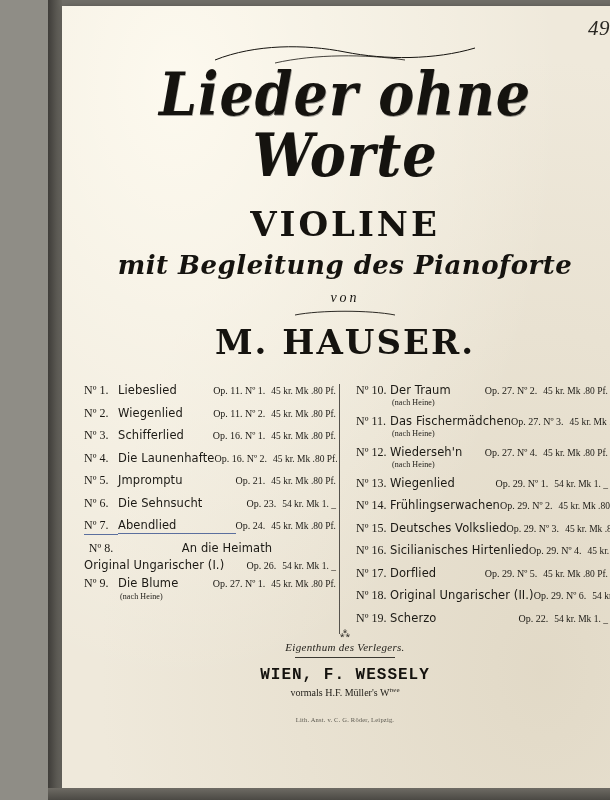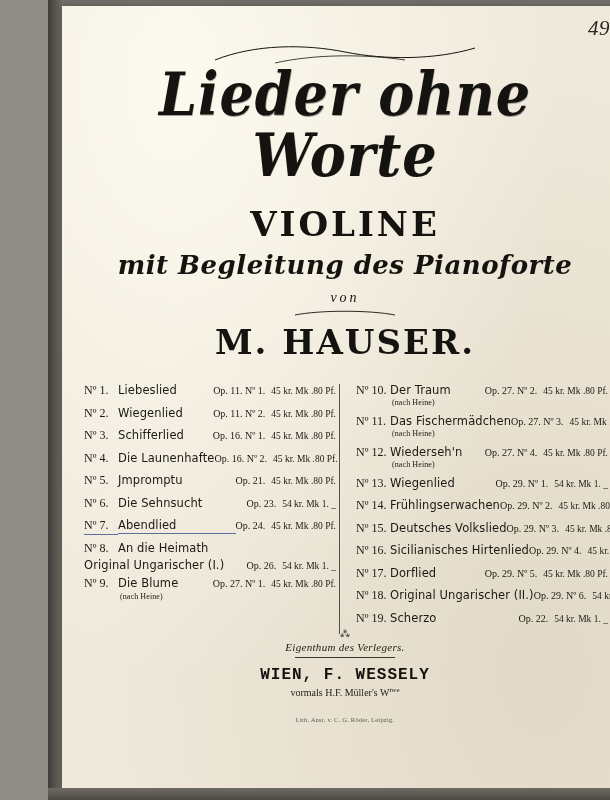--- a/index.html
+++ b/index.html
@@ -200,21 +200,21 @@
     font-size: 9.5px;
     white-space: nowrap;
     margin-left: 6px;
     text-align: right;
   }
   
   .entry.two-line {
     display: block;
     margin-bottom: 5px;
   }
-  .entry.two-line .line1 { display: flex; align-items: baseline; }
+  .entry.two-line .line1 { display: flex; align-items: baseline; text-align: center; }
   .entry.two-line .line2 {
     display: flex;
     align-items: baseline;
     margin-top: 3px;
   }
   .entry.two-line .line2 .ttl { margin-left: 0; }
 
   .underline-blue {
     border-bottom: 1px solid #5b6f9e;
     padding-bottom: 1px;

